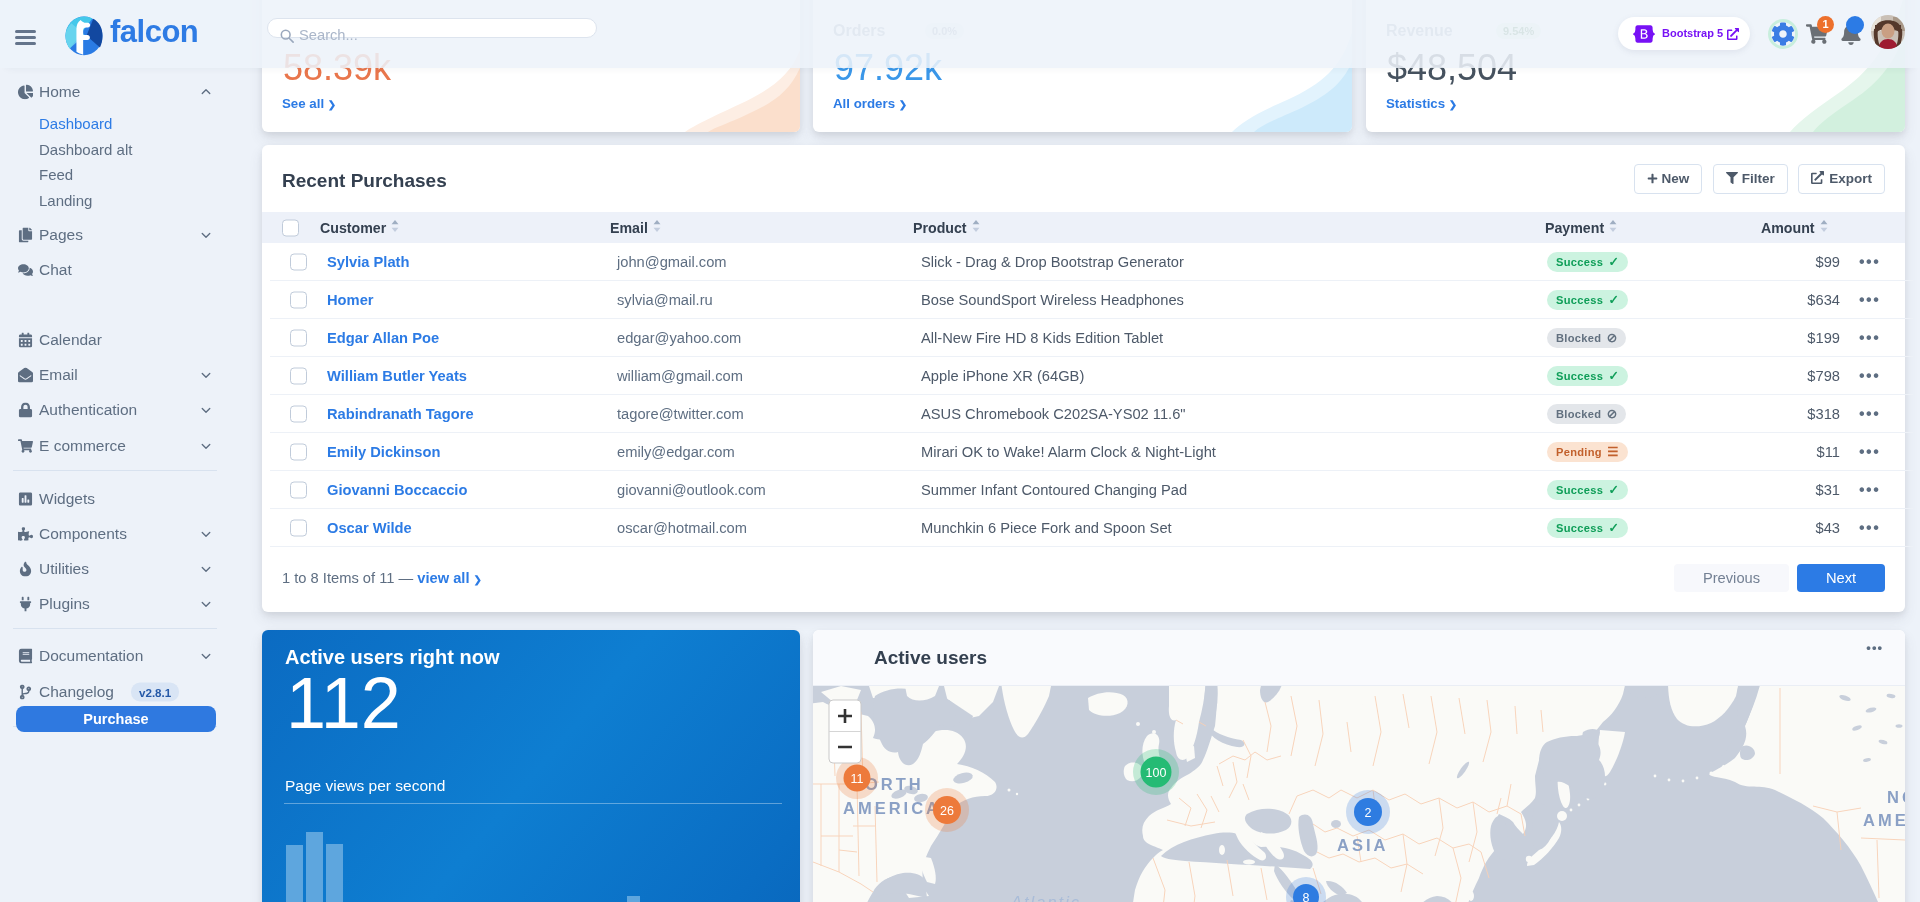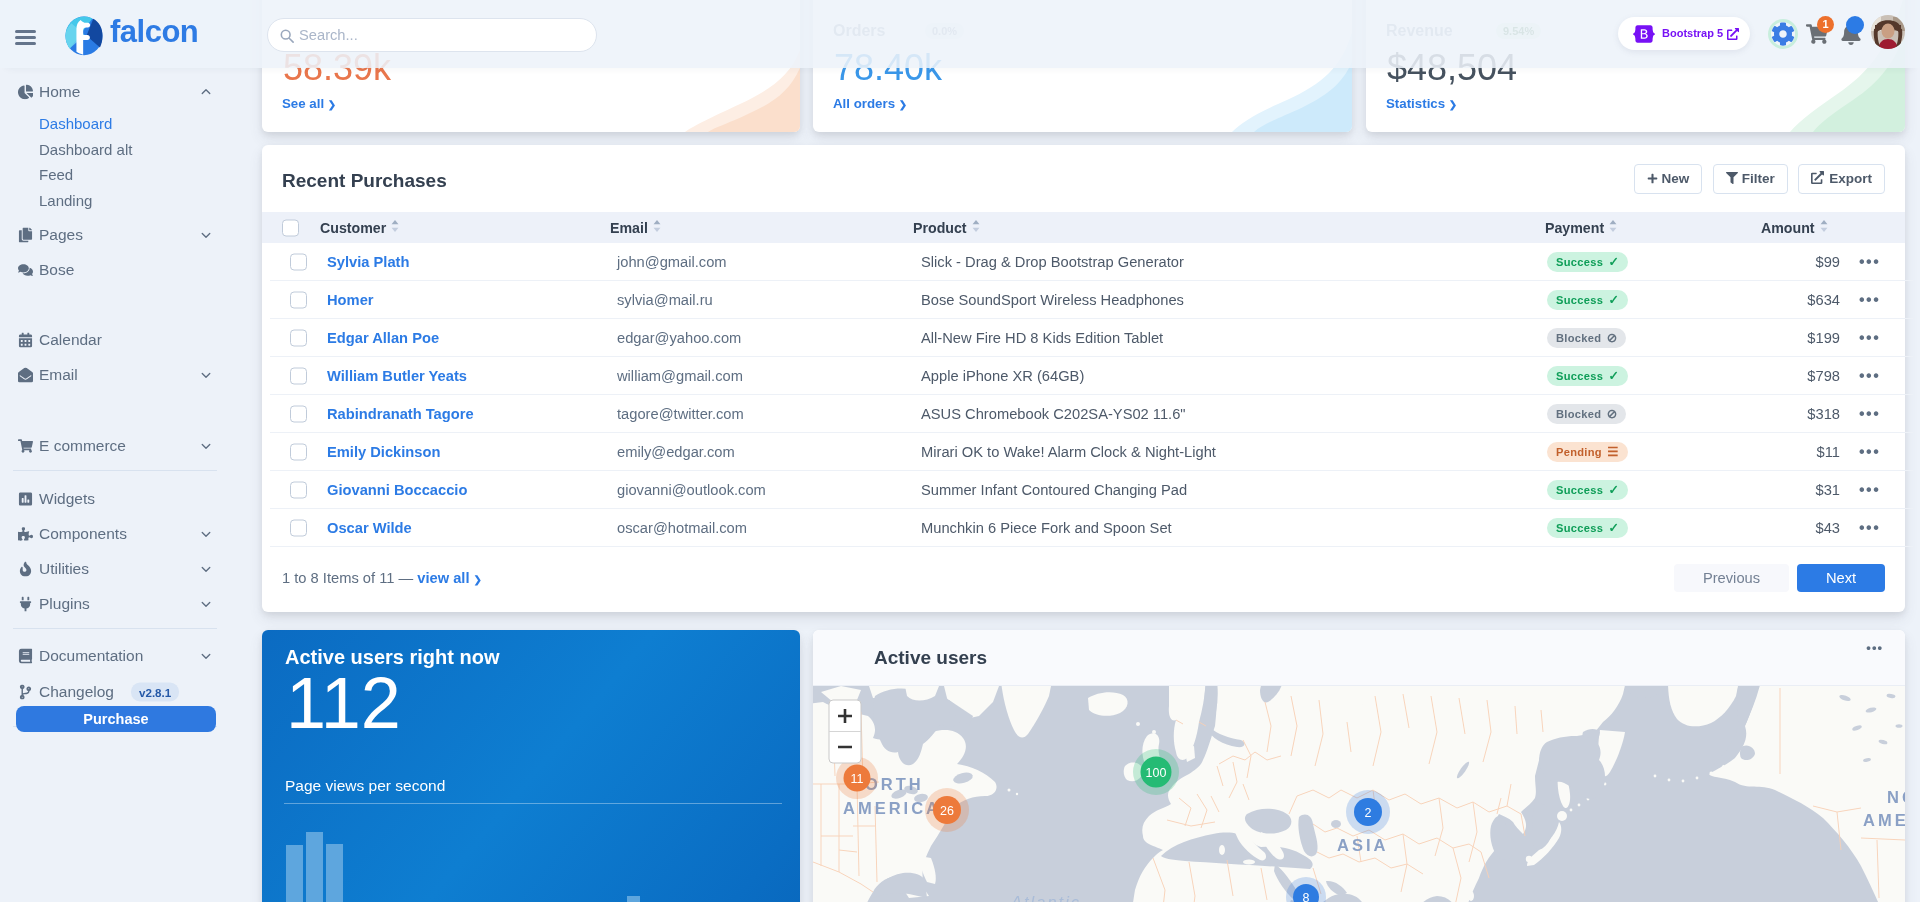--- a/index.html
+++ b/index.html
@@ -17,21 +17,21 @@
 .nav-item .chev { position:absolute; left:200px; top:50%; transform:translateY(-50%); width:12px; height:12px; }
 .sub-item { position:absolute; left:39px; font-size:15px; color:#5e6e82; font-weight:500; transform:translateY(-50%); }
 .sdivider { position:absolute; left:13px; width:204px; border-top:1px solid #d8e2ef; }
 
 
 #navbar { position:absolute; left:0; top:0; width:1920px; height:68px;
   background:rgba(237,242,249,0.87); z-index:10;
   box-shadow:0 6px 8px -6px rgba(36,48,66,0.06);}
 #hamburger { position:absolute; left:15px; top:30px; width:21px; }
 #hamburger div { height:2.6px; background:#64748b; border-radius:2px; margin-bottom:3.6px; }
-#searchbox { position:absolute; left:267px; top:18px; width:330px; height:34px; background:#fff;
+#searchbox { position:absolute; left:267px; top:18px; width:330px; height:20px; background:#fff;
   border:1px solid #dde4ee; border-radius:17px; }
 #searchbox .ph { position:absolute; left:31px; top:8px; font-size:14.7px; color:#aab6c9; }
 .logo-text { position:absolute; left:110px; top:14px; font-size:31px; font-weight:bold; color:#2e7be4;
   letter-spacing:-0.5px; }
 
 
 .stat-title { position:absolute; top:72px; font-size:16px; font-weight:600; color:#9da9bb; }
 .stat-num { position:absolute; top:97px; font-size:36px; font-weight:500; }
 .stat-link { position:absolute; top:146px; font-size:13.3px; font-weight:600; color:#2c7be5; }
 
@@ -74,21 +74,21 @@
   <div class="stat-num" style="left:21px; color:#e9764c;">58.39k</div>
   <div class="stat-link" style="left:20px;">See all <span style="font-size:10px;">❯</span></div>
   <svg width="160" height="90" viewBox="0 0 160 90" style="position:absolute; right:0; bottom:0;">
     <path d="M160 8 C150 34 130 48 100 62 C70 76 55 83 45 90 L160 90 Z" fill="#fdeee4"></path>
     <path d="M160 26 C150 48 135 60 110 71 C90 81 75 85 68 90 L160 90 Z" fill="#fbdfcc"></path>
   </svg>
 </div>
 <div class="card" style="left:813px; top:-50px; width:539px; height:182px; overflow:hidden;">
   <div class="stat-title" style="left:20px;">Orders</div>
   <div style="position:absolute; left:112px; font-size:11px; top:73px; color:#9aa6b7; background:#eef1f5; border-radius:8px; padding:2px 7px; font-weight:bold;">0.0%</div>
-  <div class="stat-num" style="left:21px; color:#3a97e9;">78.40k</div>
+  <div class="stat-num" style="left:21px; color:#3a97e9;">97.92k</div>
   <div class="stat-link" style="left:20px;">All orders <span style="font-size:10px;">❯</span></div>
   <svg width="180" height="100" viewBox="0 0 180 100" style="position:absolute; right:0; bottom:0;">
     <path d="M180 0 C170 35 150 52 115 68 C85 81 70 90 60 100 L180 100 Z" fill="#e2f3fd"></path>
     <path d="M180 30 C170 52 155 64 125 78 C102 88 90 93 82 100 L180 100 Z" fill="#cdeafb"></path>
   </svg>
 </div>
 <div class="card" style="left:1366px; top:-50px; width:539px; height:182px; overflow:hidden;">
   <div class="stat-title" style="left:20px;">Revenue</div>
   <div style="position:absolute; left:130px; font-size:11px; top:73px; color:#56885f; background:#e3f5e9; border-radius:8px; padding:2px 7px; font-weight:bold;">9.54%</div>
   <div class="stat-num" style="left:21px; color:#46525f;">$48,504</div>
@@ -443,41 +443,50 @@
     <span class="lbl">Pages</span>
     <svg class="chev" viewBox="0 0 16 16">
         <path d="M3 6 L8 11 L13 6" fill="none" stroke="#5e6e82" stroke-width="1.8" stroke-linecap="round" stroke-linejoin="round"></path>
       </svg>
   </div>
 
   <div class="nav-item" style="top:253px;">
     <svg class="ic" viewBox="0 0 576 512">
         <path fill="#5e6e82" d="M416 192c0-88.4-93.1-160-208-160S0 103.6 0 192c0 34.3 14.1 65.9 38 92-13.4 30.2-35.5 54.2-35.8 54.5-2.2 2.3-2.8 5.7-1.5 8.7S4.8 352 8 352c36.6 0 66.9-12.3 88.7-25 32.2 15.7 70.3 25 111.3 25 114.9 0 208-71.6 208-160zm122 220c23.9-26 38-57.7 38-92 0-66.9-53.5-124.2-129.3-148.1.9 6.6 1.3 13.3 1.3 20.1 0 105.9-107.7 192-240 192-10.8 0-21.3-.8-31.7-1.9C207.8 439.6 281.8 480 368 480c41 0 79.1-9.2 111.3-25 21.8 12.7 52.1 25 88.7 25 3.2 0 6.1-1.9 7.3-4.8 1.3-2.9.7-6.3-1.5-8.7-.3-.3-22.4-24.2-35.8-54.5z"></path>
       </svg>
-    <span class="lbl">Bose</span>
+    <span class="lbl">Chat</span>
   </div>
 
 
   <div class="nav-item" style="top:323px;">
     <svg class="ic" viewBox="0 0 448 512">
         <path fill="#5e6e82" d="M0 464c0 26.5 21.5 48 48 48h352c26.5 0 48-21.5 48-48V192H0v272zm320-196c0-6.6 5.4-12 12-12h40c6.6 0 12 5.4 12 12v40c0 6.6-5.4 12-12 12h-40c-6.6 0-12-5.4-12-12v-40zm0 128c0-6.6 5.4-12 12-12h40c6.6 0 12 5.4 12 12v40c0 6.6-5.4 12-12 12h-40c-6.6 0-12-5.4-12-12v-40zM192 268c0-6.6 5.4-12 12-12h40c6.6 0 12 5.4 12 12v40c0 6.6-5.4 12-12 12h-40c-6.6 0-12-5.4-12-12v-40zm0 128c0-6.6 5.4-12 12-12h40c6.6 0 12 5.4 12 12v40c0 6.6-5.4 12-12 12h-40c-6.6 0-12-5.4-12-12v-40zM64 268c0-6.6 5.4-12 12-12h40c6.6 0 12 5.4 12 12v40c0 6.6-5.4 12-12 12H76c-6.6 0-12-5.4-12-12v-40zm0 128c0-6.6 5.4-12 12-12h40c6.6 0 12 5.4 12 12v40c0 6.6-5.4 12-12 12H76c-6.6 0-12-5.4-12-12v-40zM400 64h-48V16c0-8.8-7.2-16-16-16h-32c-8.8 0-16 7.2-16 16v48H160V16c0-8.8-7.2-16-16-16h-32c-8.8 0-16 7.2-16 16v48H48C21.5 64 0 85.5 0 112v48h448v-48c0-26.5-21.5-48-48-48z"></path>
       </svg>
     <span class="lbl">Calendar</span>
   </div>
 
   <div class="nav-item" style="top:358px;">
     <svg class="ic" viewBox="0 0 512 512">
         <path fill="#5e6e82" d="M512 464c0 26.51-21.49 48-48 48H48c-26.51 0-48-21.49-48-48V200.724a48 48 0 0 1 18.387-37.776c24.913-19.529 45.501-35.365 164.2-121.511C199.412 29.17 232.797-.347 256 .003c23.198-.354 56.596 29.172 73.413 41.433 118.687 86.137 139.303 101.995 164.2 121.512A48 48 0 0 1 512 200.724V464zm-65.666-196.605c-2.563-3.728-7.7-4.595-11.339-1.907-22.845 16.873-55.462 40.705-105.582 77.079-16.825 12.266-50.21 41.781-73.413 41.43-23.211.344-56.559-29.143-73.413-41.43-50.114-36.37-82.734-60.204-105.582-77.079-3.639-2.688-8.776-1.821-11.339 1.907l-9.072 13.196a7.998 7.998 0 0 0 1.839 10.967c22.887 16.899 55.454 40.69 105.303 76.868 20.274 14.781 56.524 47.813 92.264 47.573 35.724.242 71.961-32.771 92.263-47.573 49.85-36.179 82.418-59.97 105.303-76.868a7.998 7.998 0 0 0 1.839-10.967l-9.071-13.196z"></path>
       </svg>
     <span class="lbl">Email</span>
     <svg class="chev" viewBox="0 0 16 16">
         <path d="M3 6 L8 11 L13 6" fill="none" stroke="#5e6e82" stroke-width="1.8" stroke-linecap="round" stroke-linejoin="round"></path>
       </svg>
   </div>
 
+  <div class="nav-item" style="top:393px;">
+    <svg class="ic" viewBox="0 0 448 512">
+        <path fill="#5e6e82" d="M400 224h-24v-72C376 68.2 307.8 0 224 0S72 68.2 72 152v72H48c-26.5 0-48 21.5-48 48v192c0 26.5 21.5 48 48 48h352c26.5 0 48-21.5 48-48V272c0-26.5-21.5-48-48-48zm-104 0H152v-72c0-39.7 32.3-72 72-72s72 32.3 72 72v72z"></path>
+      </svg>
+    <span class="lbl">Authentication</span>
+    <svg class="chev" viewBox="0 0 16 16">
+        <path d="M3 6 L8 11 L13 6" fill="none" stroke="#5e6e82" stroke-width="1.8" stroke-linecap="round" stroke-linejoin="round"></path>
+      </svg>
+  </div>
 
   <div class="nav-item" style="top:429px;">
     <svg class="ic" viewBox="0 0 576 512">
         <path fill="#5e6e82" d="M504.717 320H211.8l6.545 32h268.418c15.401 0 26.816 14.301 23.403 29.319l-5.517 24.276C523.112 414.668 536 433.828 536 456c0 31.202-25.519 56.444-56.824 55.994-29.823-.429-54.35-24.631-55.155-54.447-.44-16.287 6.085-31.049 16.803-41.548H231.176C241.553 426.165 248 440.326 248 456c0 31.813-26.528 57.431-58.67 55.938-28.54-1.325-51.751-24.385-53.251-52.917-1.158-22.034 10.436-41.455 28.051-51.586L93.883 64H24C10.745 64 0 53.255 0 40V24C0 10.745 10.745 0 24 0h102.529c11.401 0 21.228 8.021 23.513 19.19L159.208 64H551.99c15.401 0 26.816 14.301 23.403 29.319l-47.273 208C525.637 312.246 515.923 320 504.717 320z"></path>
       </svg>
     <span class="lbl">E commerce</span>
     <svg class="chev" viewBox="0 0 16 16">
         <path d="M3 6 L8 11 L13 6" fill="none" stroke="#5e6e82" stroke-width="1.8" stroke-linecap="round" stroke-linejoin="round"></path>
       </svg>
   </div>

